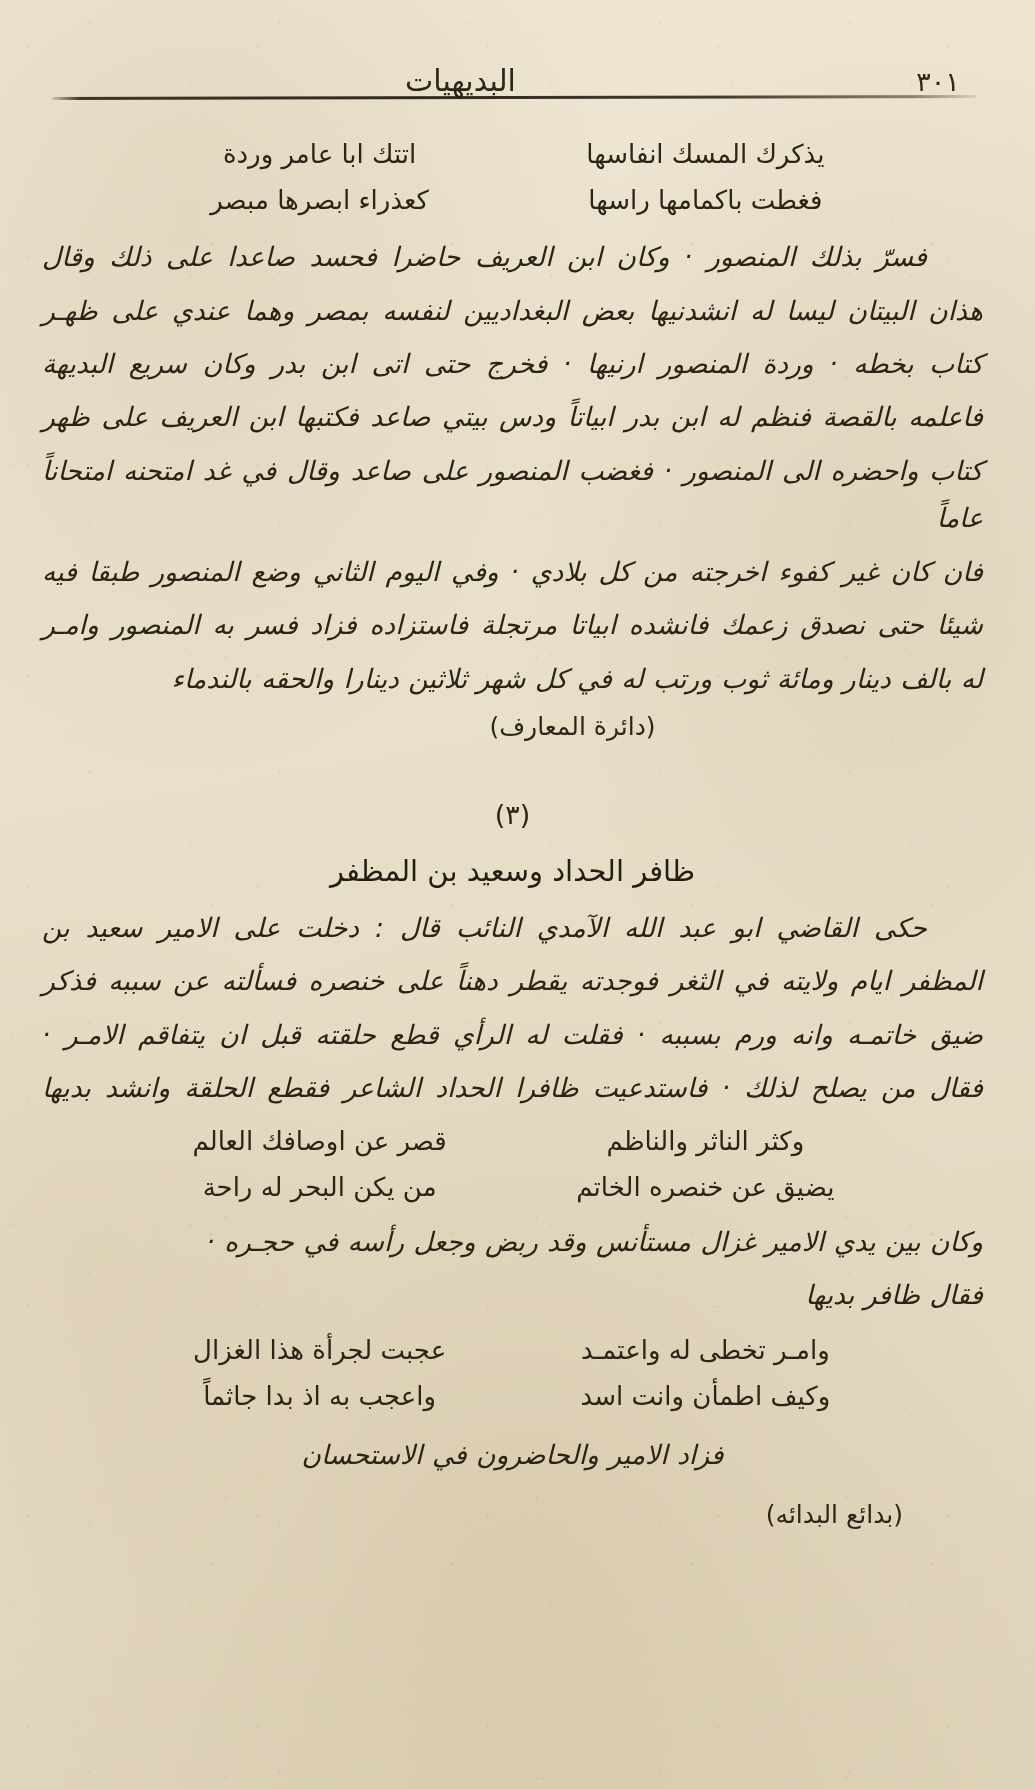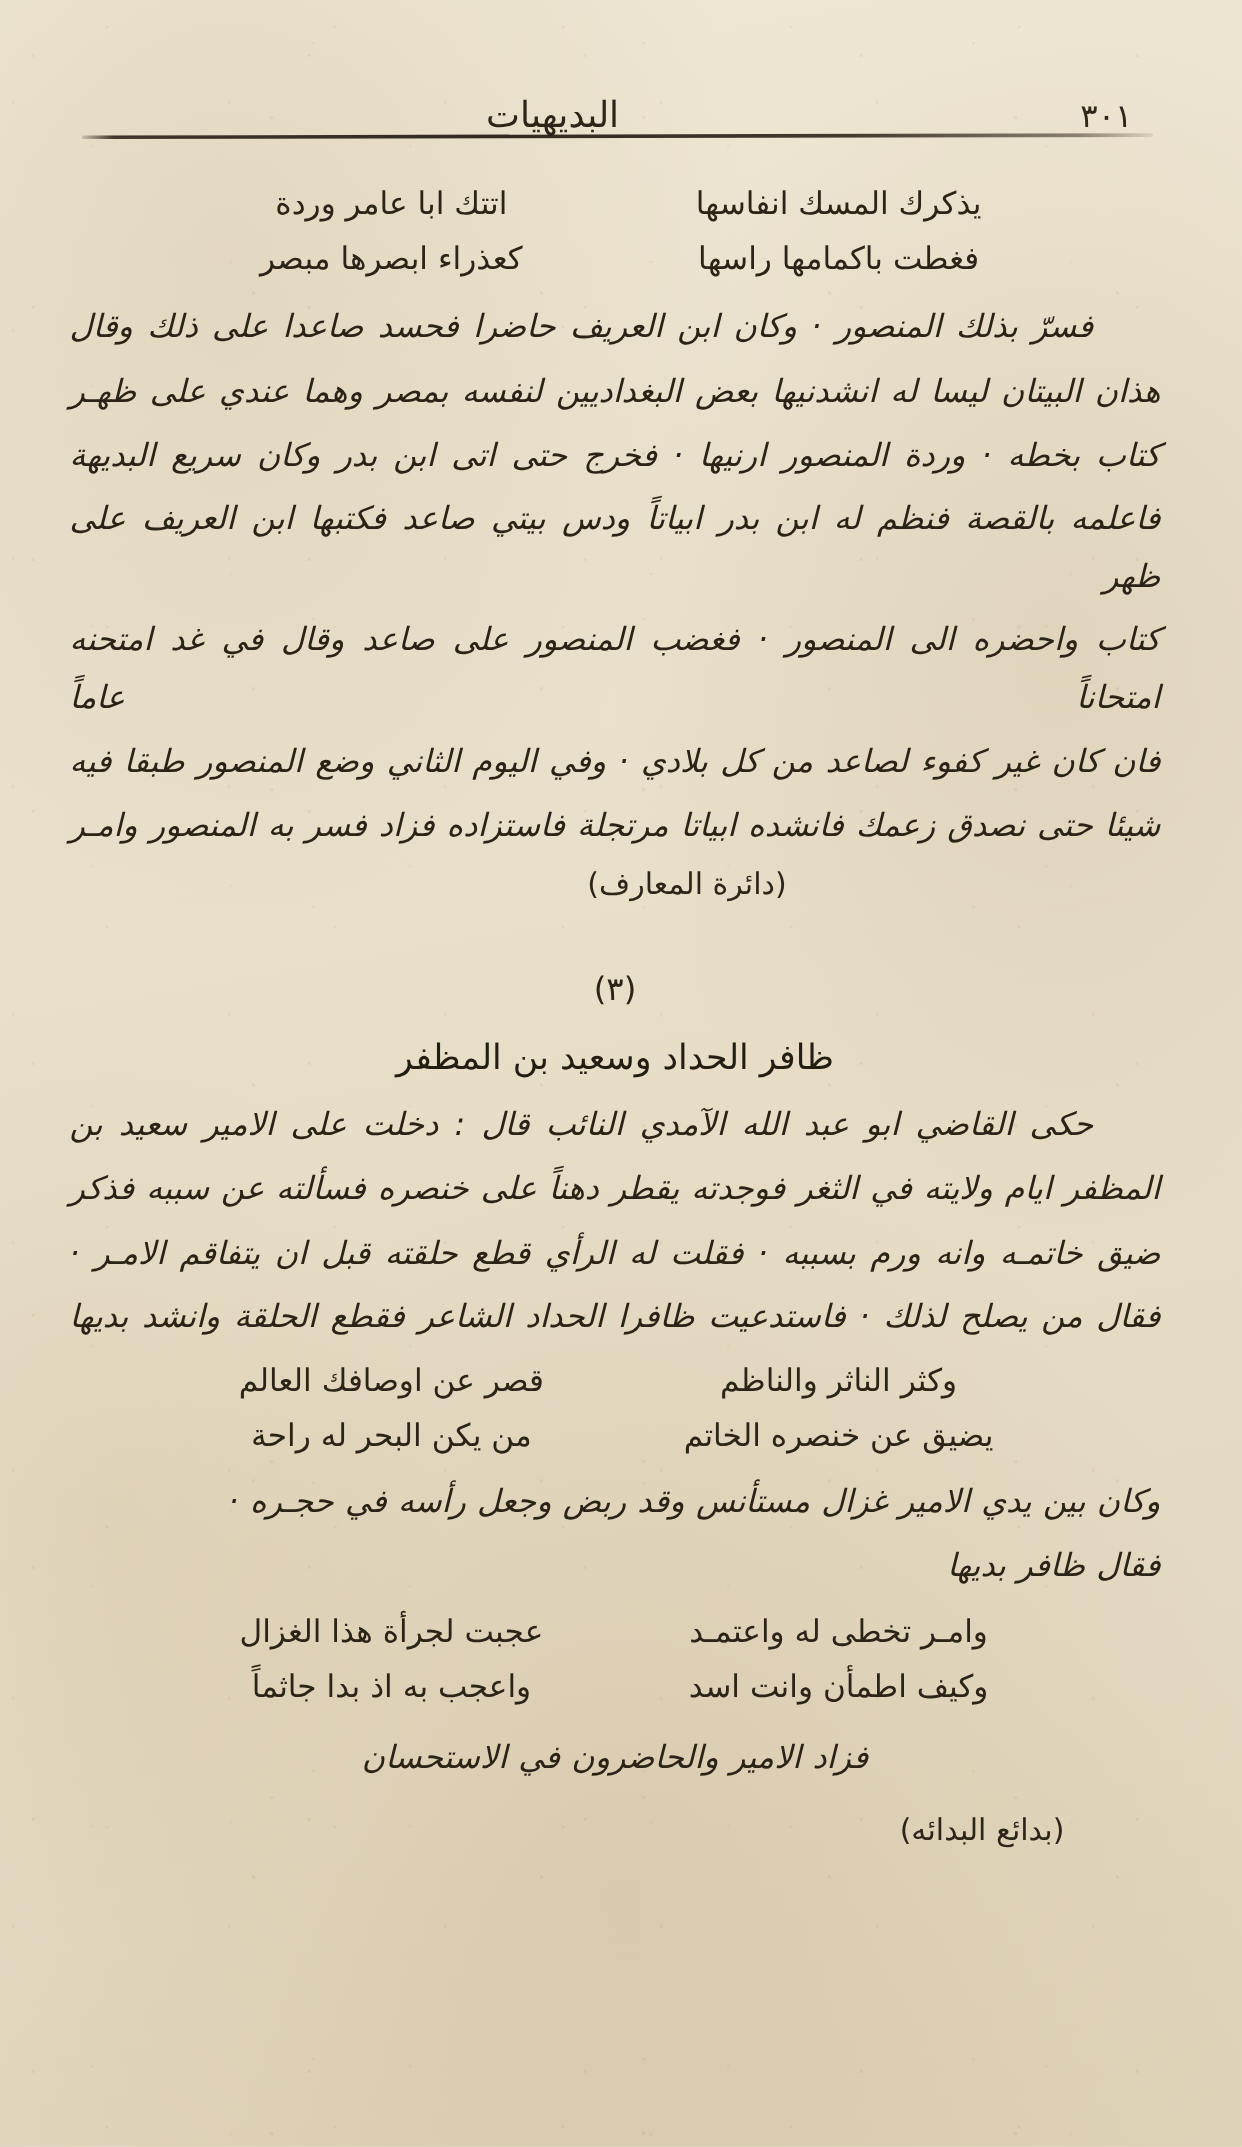--- a/index.html
+++ b/index.html
@@ -41,21 +41,21 @@
       radial-gradient(circle at 55% 84%, rgba(120,95,60,0.07) 0 1px, transparent 1.4px),
       radial-gradient(circle at 6% 45%, rgba(120,95,60,0.09) 0 1.1px, transparent 1.5px),
       radial-gradient(circle at 95% 15%, rgba(120,95,60,0.08) 0 1px, transparent 1.4px);
     background-size: 230px 210px, 190px 250px, 310px 280px, 265px 200px, 240px 330px, 350px 260px, 180px 190px, 275px 240px;
     opacity: 0.85;
   }
 
   .content {
     position: relative;
     z-index: 2;
-    padding: 16px;
+    padding: 0;
   }
 
   
   .header {
     display: flex;
     flex-direction: row-reverse;
     align-items: baseline;
     justify-content: space-between;
     padding: 30px 62px 0 62px;
     height: 52px;
@@ -204,22 +204,23 @@
       </div>
 
       <div style="margin-top:12px;">
         <div class="para" style="text-indent:56px;">
           <span>فسرّ بذلك المنصور · وكان ابن العريف حاضرا فحسد صاعدا على ذلك وقال</span>
         </div>
         <div class="para">هذان البيتان ليسا له انشدنيها بعض البغداديين لنفسه بمصر وهما عندي على ظهـر</div>
         <div class="para">كتاب بخطه · وردة المنصور ارنيها · فخرج حتى اتى ابن بدر وكان سريع البديهة</div>
         <div class="para">فاعلمه بالقصة فنظم له ابن بدر ابياتاً ودس بيتي صاعد فكتبها ابن العريف على ظهر</div>
         <div class="para">كتاب واحضره الى المنصور · فغضب المنصور على صاعد وقال في غد امتحنه امتحاناً عاماً</div>
-        <div class="para">فان كان غير كفوء لصاعد من كل بلادي · وفي اليوم الثاني وضع المنصور طبقا فيه</div>
+        <div class="para">فان كان غير كفوء اخرجته من كل بلادي · وفي اليوم الثاني وضع المنصور طبقا فيه</div>
         <div class="para">شيئا حتى نصدق زعمك فانشده ابياتا مرتجلة فاستزاده فزاد فسر به المنصور وامـر</div>
+        <div class="para line-right">له بالف دينار ومائة ثوب ورتب له في كل شهر ثلاثين دينارا والحقه بالندماء</div>
       </div>
 
       <div class="attrib">(دائرة المعارف)</div>
 
       <div class="section-num">(٣)</div>
       <div class="section-heading">ظافر الحداد وسعيد بن المظفر</div>
 
       <div style="margin-top:16px;">
         <div class="para" style="text-indent:56px;">
           <span>حكى القاضي ابو عبد الله الآمدي النائب قال : دخلت على الامير سعيد بن</span>

